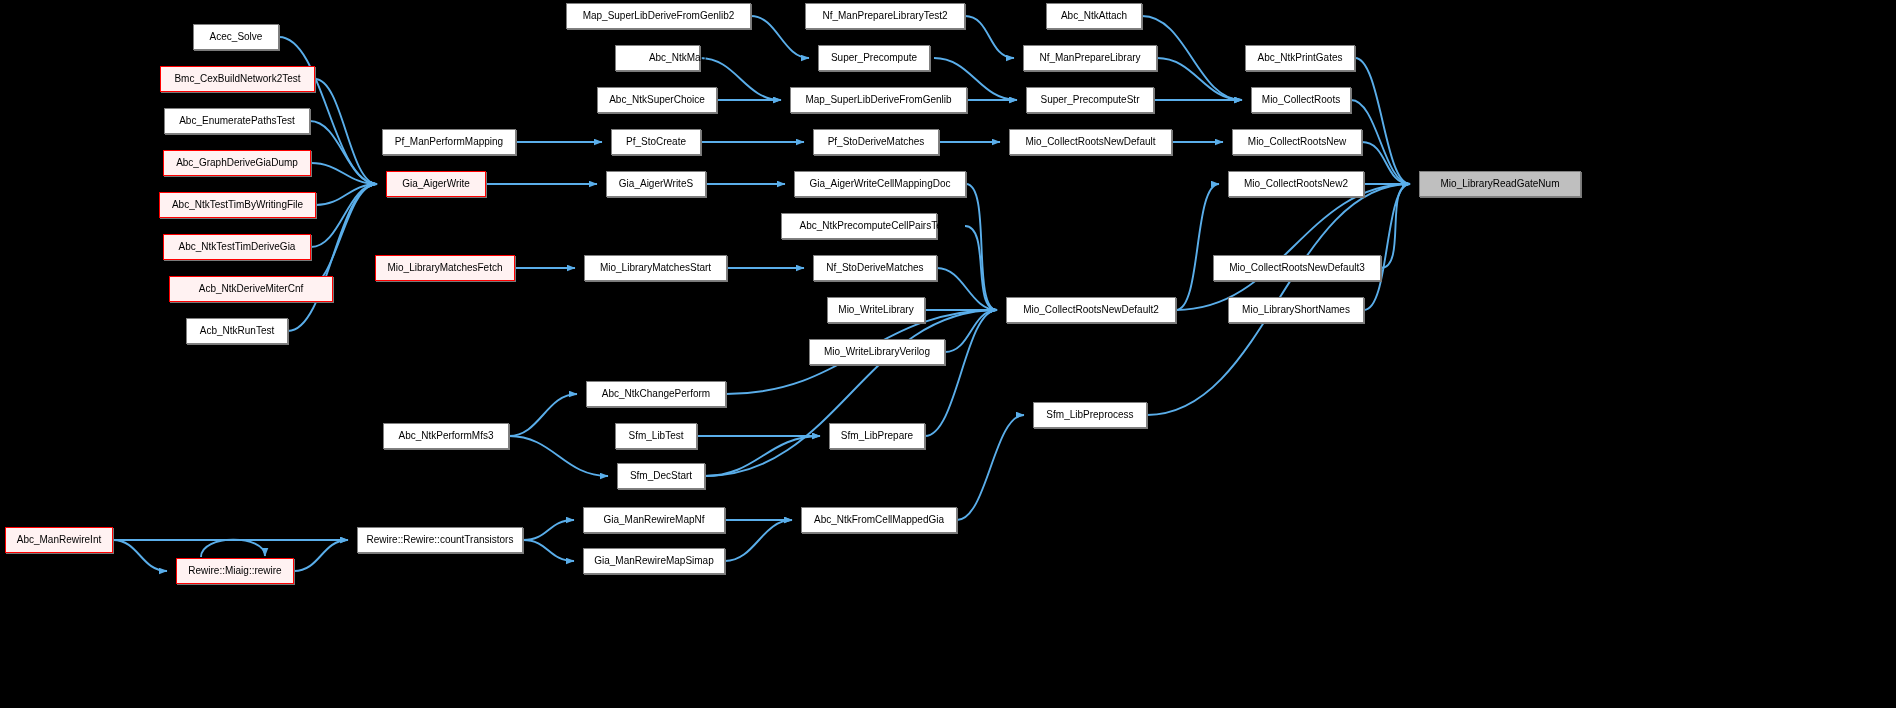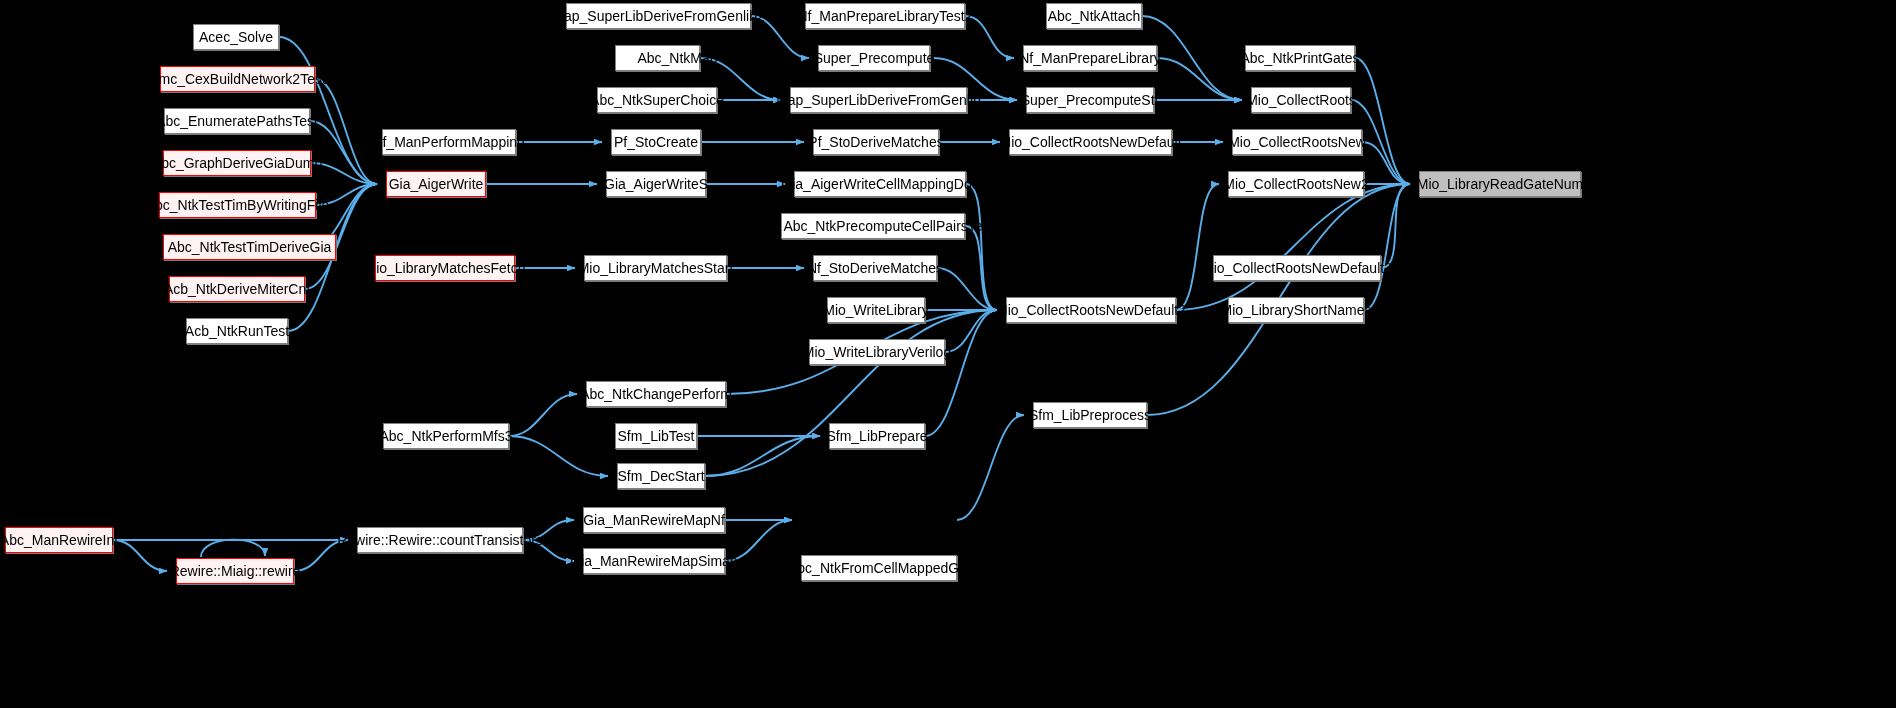--- a/index.html
+++ b/index.html
@@ -8,21 +8,21 @@
     width:1896px;height:708px;
     background:#000000;
     font-family:"Liberation Sans", sans-serif;
     overflow:hidden;
   }
   #edges{position:absolute;left:0;top:0;width:1896px;height:708px;}
   .node{
     position:absolute;
     box-sizing:border-box;
     display:flex;align-items:center;justify-content:center;
-    font-size:14px;
+    font-size:10px;
     line-height:1;
     white-space:nowrap;
     height:26px;
     border:1px solid #808080;
     background:#ffffff;
     color:#000000;
     box-shadow:1px 1px 0 0 #7a7a7a;
   }
   .node.red{
     border:1.6px solid #ff0000;
@@ -113,24 +113,24 @@
       </div>
       <div class="node" style="left: 164px; top: 108px; width: 146px;">
         <span>Abc_EnumeratePathsTest</span>
       </div>
       <div class="node red" style="left: 163px; top: 150px; width: 148px;">
         <span>Abc_GraphDeriveGiaDump</span>
       </div>
       <div class="node red" style="left: 159px; top: 192px; width: 157px;">
         <span>Abc_NtkTestTimByWritingFile</span>
       </div>
-      <div class="node red" style="left: 163px; top: 234px; width: 173px;">
+      <div class="node red" style="left: 163px; top: 234px; width: 148px;">
         <span>Abc_NtkTestTimDeriveGia</span>
       </div>
-      <div class="node red" style="left: 169px; top: 276px; width: 136px;">
+      <div class="node red" style="left: 169px; top: 276px; width: 164px;">
         <span>Acb_NtkDeriveMiterCnf</span>
       </div>
       <div class="node" style="left: 186px; top: 318px; width: 102px;">
         <span>Acb_NtkRunTest</span>
       </div>
       <div class="node" style="left: 382px; top: 129px; width: 134px;">
         <span>Pf_ManPerformMapping</span>
       </div>
       <div class="node red" style="left: 386px; top: 171px; width: 100px;">
         <span>Gia_AigerWrite</span>
@@ -164,21 +164,21 @@
       </div>
       <div class="node" style="left: 790px; top: 87px; width: 177px;">
         <span>Map_SuperLibDeriveFromGenlib</span>
       </div>
       <div class="node" style="left: 813px; top: 129px; width: 126px;">
         <span>Pf_StoDeriveMatches</span>
       </div>
       <div class="node" style="left: 794px; top: 171px; width: 172px;">
         <span>Gia_AigerWriteCellMappingDoc</span>
       </div>
-      <div class="node" style="left: 781px; top: 213px; width: 184px; padding-left: 31px;">
+      <div class="node" style="left: 781px; top: 213px; width: 156px; padding-left: 31px;">
         <span>Abc_NtkPrecomputeCellPairsTest</span>
       </div>
       <div class="node" style="left: 813px; top: 255px; width: 124px;">
         <span>Nf_StoDeriveMatches</span>
       </div>
       <div class="node" style="left: 827px; top: 297px; width: 98px;">
         <span>Mio_WriteLibrary</span>
       </div>
       <div class="node" style="left: 809px; top: 339px; width: 136px;">
         <span>Mio_WriteLibraryVerilog</span>
@@ -236,21 +236,21 @@
       </div>
       <div class="node focus" style="left: 1419px; top: 171px; width: 162px;">
         <span>Mio_LibraryReadGateNum</span>
       </div>
       <div class="node" style="left: 583px; top: 507px; width: 142px;">
         <span>Gia_ManRewireMapNf</span>
       </div>
       <div class="node" style="left: 583px; top: 548px; width: 142px;">
         <span>Gia_ManRewireMapSimap</span>
       </div>
-      <div class="node" style="left: 801px; top: 507px; width: 156px; margin-top: 48px;">
+      <div class="node" style="left: 801px; top: 507px; width: 156px;">
         <span>Abc_NtkFromCellMappedGia</span>
       </div>
       <div class="node" style="left: 357px; top: 527px; width: 166px;">
         <span>Rewire::Rewire::countTransistors</span>
       </div>
       <div class="node red" style="left: 5px; top: 527px; width: 108px;">
         <span>Abc_ManRewireInt</span>
       </div>
       <div class="node red" style="left: 176px; top: 558px; width: 118px;">
         <span>Rewire::Miaig::rewire</span>

